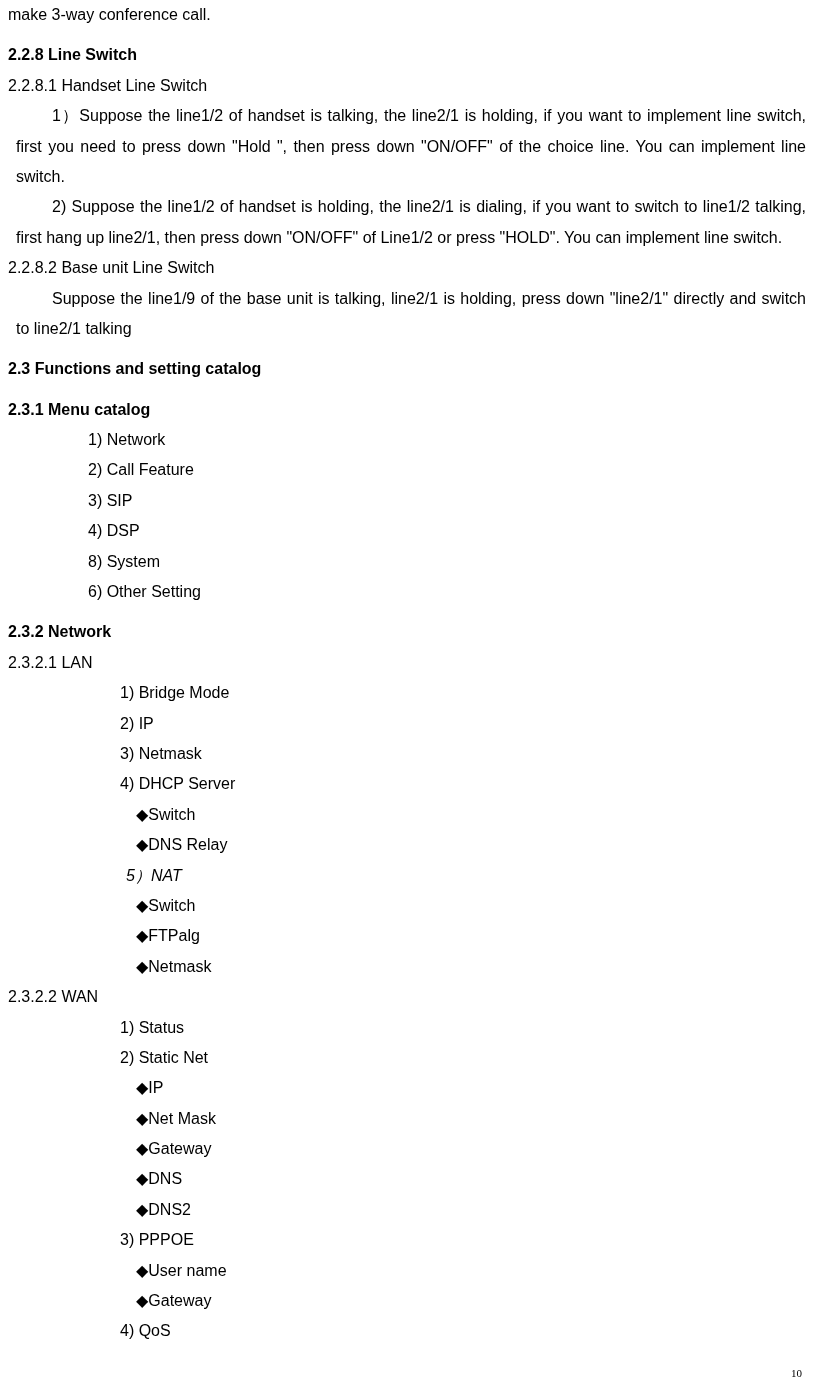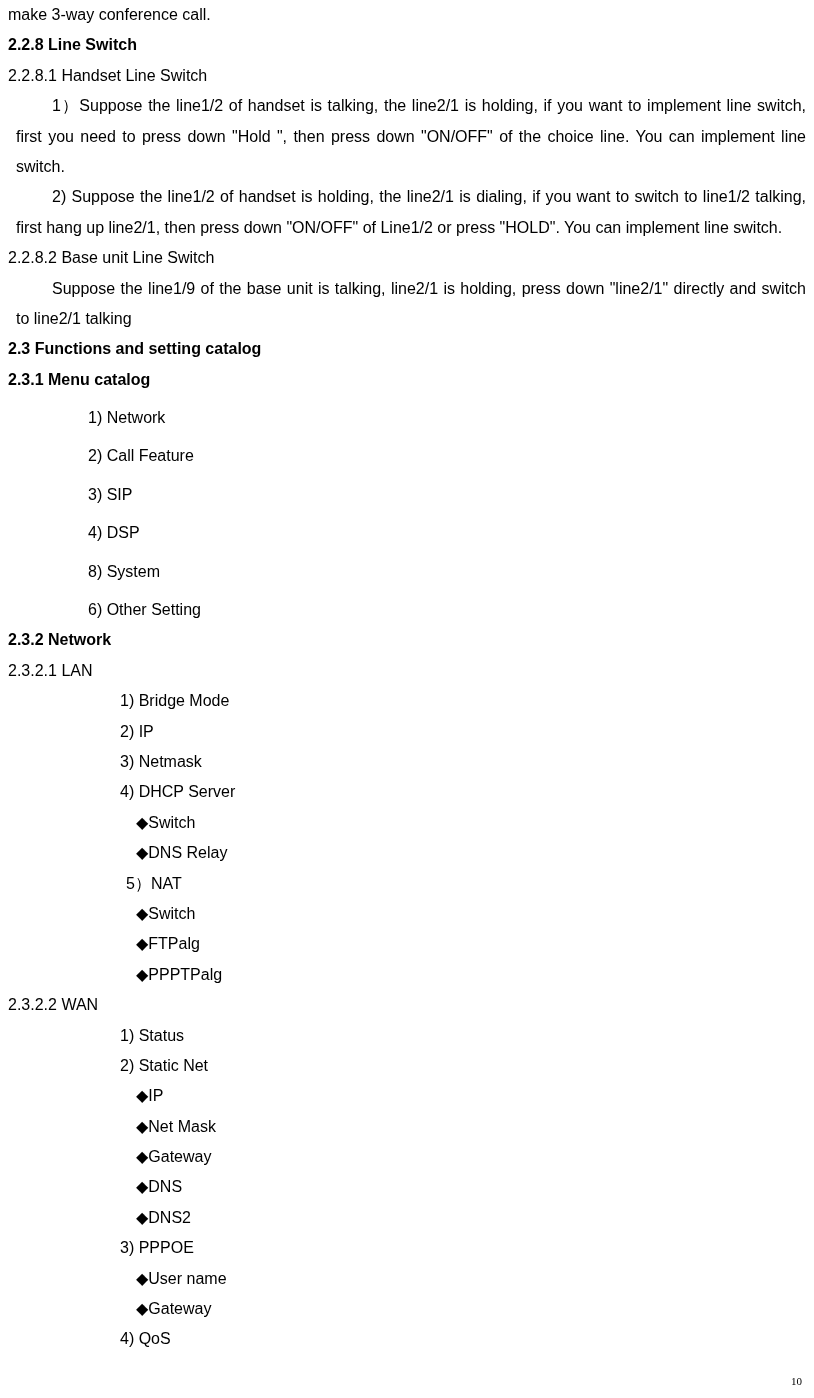--- a/index.html
+++ b/index.html
@@ -17,27 +17,27 @@
       padding: 0 8px;
     }
     .page {
       width: 100%;
     }
     .para {
       margin: 0;
     }
     .bold {
       font-weight: bold;
+      margin-top: 10px;
     }
     .underline {
       text-decoration: underline;
     }
     .indent-2 {
       padding-left: 80px;
-      margin-top: 8px;
     }
     .indent-3 {
       padding-left: 112px;
     }
     .indent-4 {
       padding-left: 128px;
     }
     .justify {
       text-align: justify;
       margin-left: 8px;
@@ -99,26 +99,26 @@
     <p class="para indent-3">2)   IP</p>
     <p class="para indent-3">3)   Netmask</p>
     <p class="para indent-3">4)   DHCP Server</p>
   </div>
 
   <div>
     <p class="para indent-4">◆Switch</p>
     <p class="para indent-4">◆DNS Relay</p>
   </div>
 
-  <p class="para" style="padding-left:118px;">5）NAT</p>
+  <p class="para" style="padding-left:118px;font-style:italic;">5）NAT</p>
 
   <div>
     <p class="para indent-4">◆Switch</p>
     <p class="para indent-4">◆FTPalg</p>
-    <p class="para indent-4">◆PPPTPalg</p>
+    <p class="para indent-4">◆Netmask</p>
   </div>
 
   <p class="para">2.3.2.2 WAN</p>
 
   <div>
     <p class="para indent-3">1)   Status</p>
     <p class="para indent-3">2)   Static Net</p>
   </div>
 
   <div>

